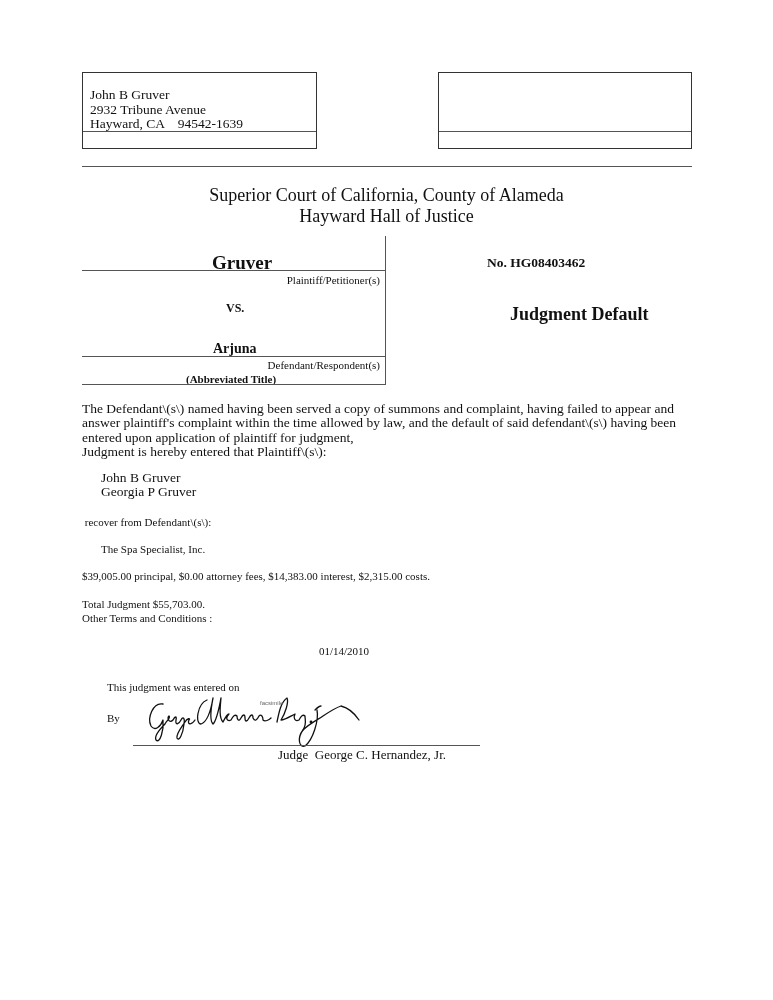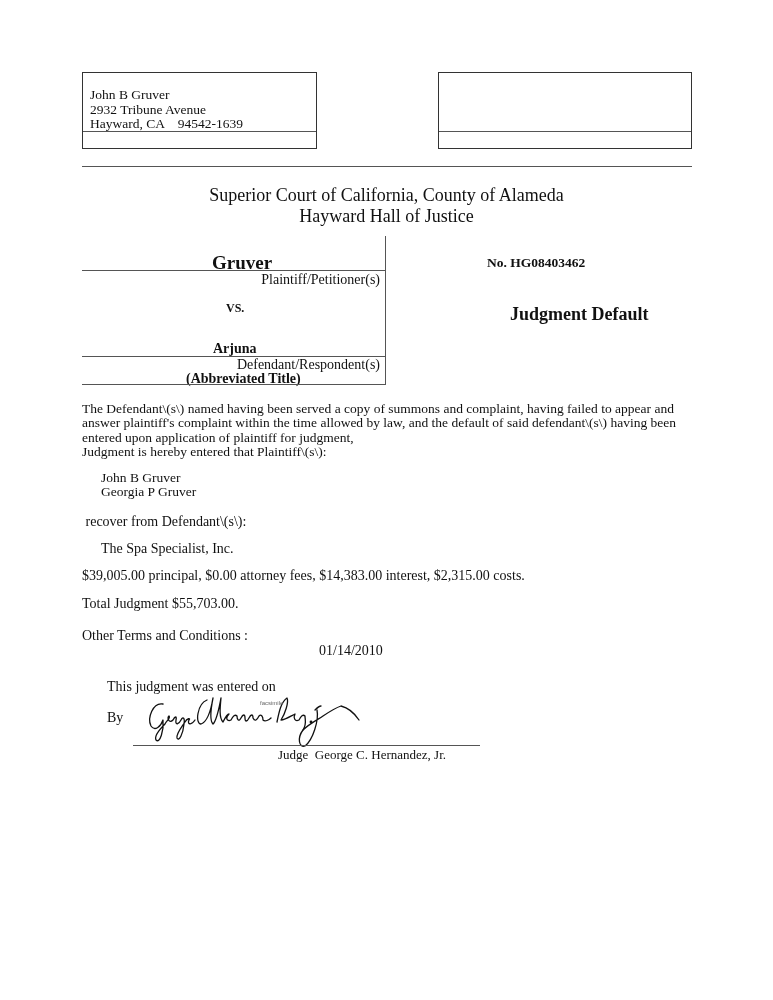--- a/index.html
+++ b/index.html
@@ -10,21 +10,21 @@
   }
   .abs { position: absolute; }
   .box { position: absolute; border: 1.3px solid #333; box-sizing: border-box; }
   .box .divider { position: absolute; left: 0; right: 0; border-top: 1.3px solid #555; }
   .addr { position: absolute; left: 7px; top: 15px; font-size: 13.5px; line-height: 14.5px; }
   .rule { position: absolute; background: #555; height: 1.3px; }
   .vrule { position: absolute; background: #555; width: 1.3px; }
   .title { position: absolute; left: 0; width: 773px; text-align: center; font-size: 18px; line-height: 21px; }
   .bold { font-weight: bold; }
   .small { font-size: 11.5px; }
-  .txt { font-size: 14px; line-height: 14.5px; position: absolute; white-space: nowrap; }
+  .txt { font-size: 11px; line-height: 14.5px; position: absolute; white-space: nowrap; }
   .facsimile { font-family: "Liberation Sans", "DejaVu Sans", sans-serif; font-size: 6px; color: #666; }
 </style>
 </head>
 <body>
 
 <div class="box" style="left:82px; top:72px; width:235px; height:77px;">
   <div class="addr">
     <div>John B Gruver</div>
     <div style="white-space:pre;">2932 Tribune Avenue</div>
     <div style="white-space:pre;">Hayward, CA    94542-1639</div>
@@ -70,21 +70,21 @@
   <div>Georgia P Gruver</div>
 </div>
 
 <div class="txt" style="left:82px; top:515px; white-space:pre;"> recover from Defendant\(s\):</div>
 
 <div class="txt" style="left:101px; top:542px;">The Spa Specialist, Inc.</div>
 
 <div class="txt" style="left:82px; top:569px;">$39,005.00 principal, $0.00 attorney fees, $14,383.00 interest, $2,315.00 costs.</div>
 
 <div class="txt" style="left:82px; top:597px;">Total Judgment $55,703.00.</div>
-<div class="txt" style="left:82px; top:611px;margin-top:18px;">Other Terms and Conditions :</div>
+<div class="txt" style="left:82px; top:611px;">Other Terms and Conditions :</div>
 
 <div class="txt" style="left:107px; top:680px;">This judgment was entered on</div>
 <div class="txt" style="left:292px; top:644px;margin-left:27px;">01/14/2010</div>
 
 <div class="txt" style="left:107px; top:711px;">By</div>
 
 <svg class="abs" style="left:145px; top:690px;" width="230" height="60" viewBox="0 0 230 60">
   <g fill="none" stroke="#111" stroke-width="1.3" stroke-linecap="round" stroke-linejoin="round">
     <path d="M18 14 C8 12 2 28 6 36 C10 42 16 36 18 30 C19 40 15 54 11 50 C9 46 14 40 20 34 C22 30 26 28 24 26 C22 28 24 34 28 30 C30 26 32 26 31 30 C30 36 34 34 36 30 C38 26 40 28 39 34 C38 44 34 52 32 48 C31 44 36 38 40 32 C42 28 46 28 44 30 C42 34 46 36 50 30"></path>
     <path d="M62 10 C52 14 50 34 56 34 C62 32 66 20 68 8 C66 18 64 30 68 34 C72 30 74 18 76 8 C75 18 74 28 78 32 C80 28 82 24 84 24 C80 28 82 32 86 30 C88 26 90 24 92 26 C92 30 94 32 96 28 C98 24 100 24 100 28 C100 32 102 32 104 28 C106 24 108 24 108 28 C110 32 112 30 114 26 C116 24 118 26 118 30 C120 32 124 30 126 28"></path>

